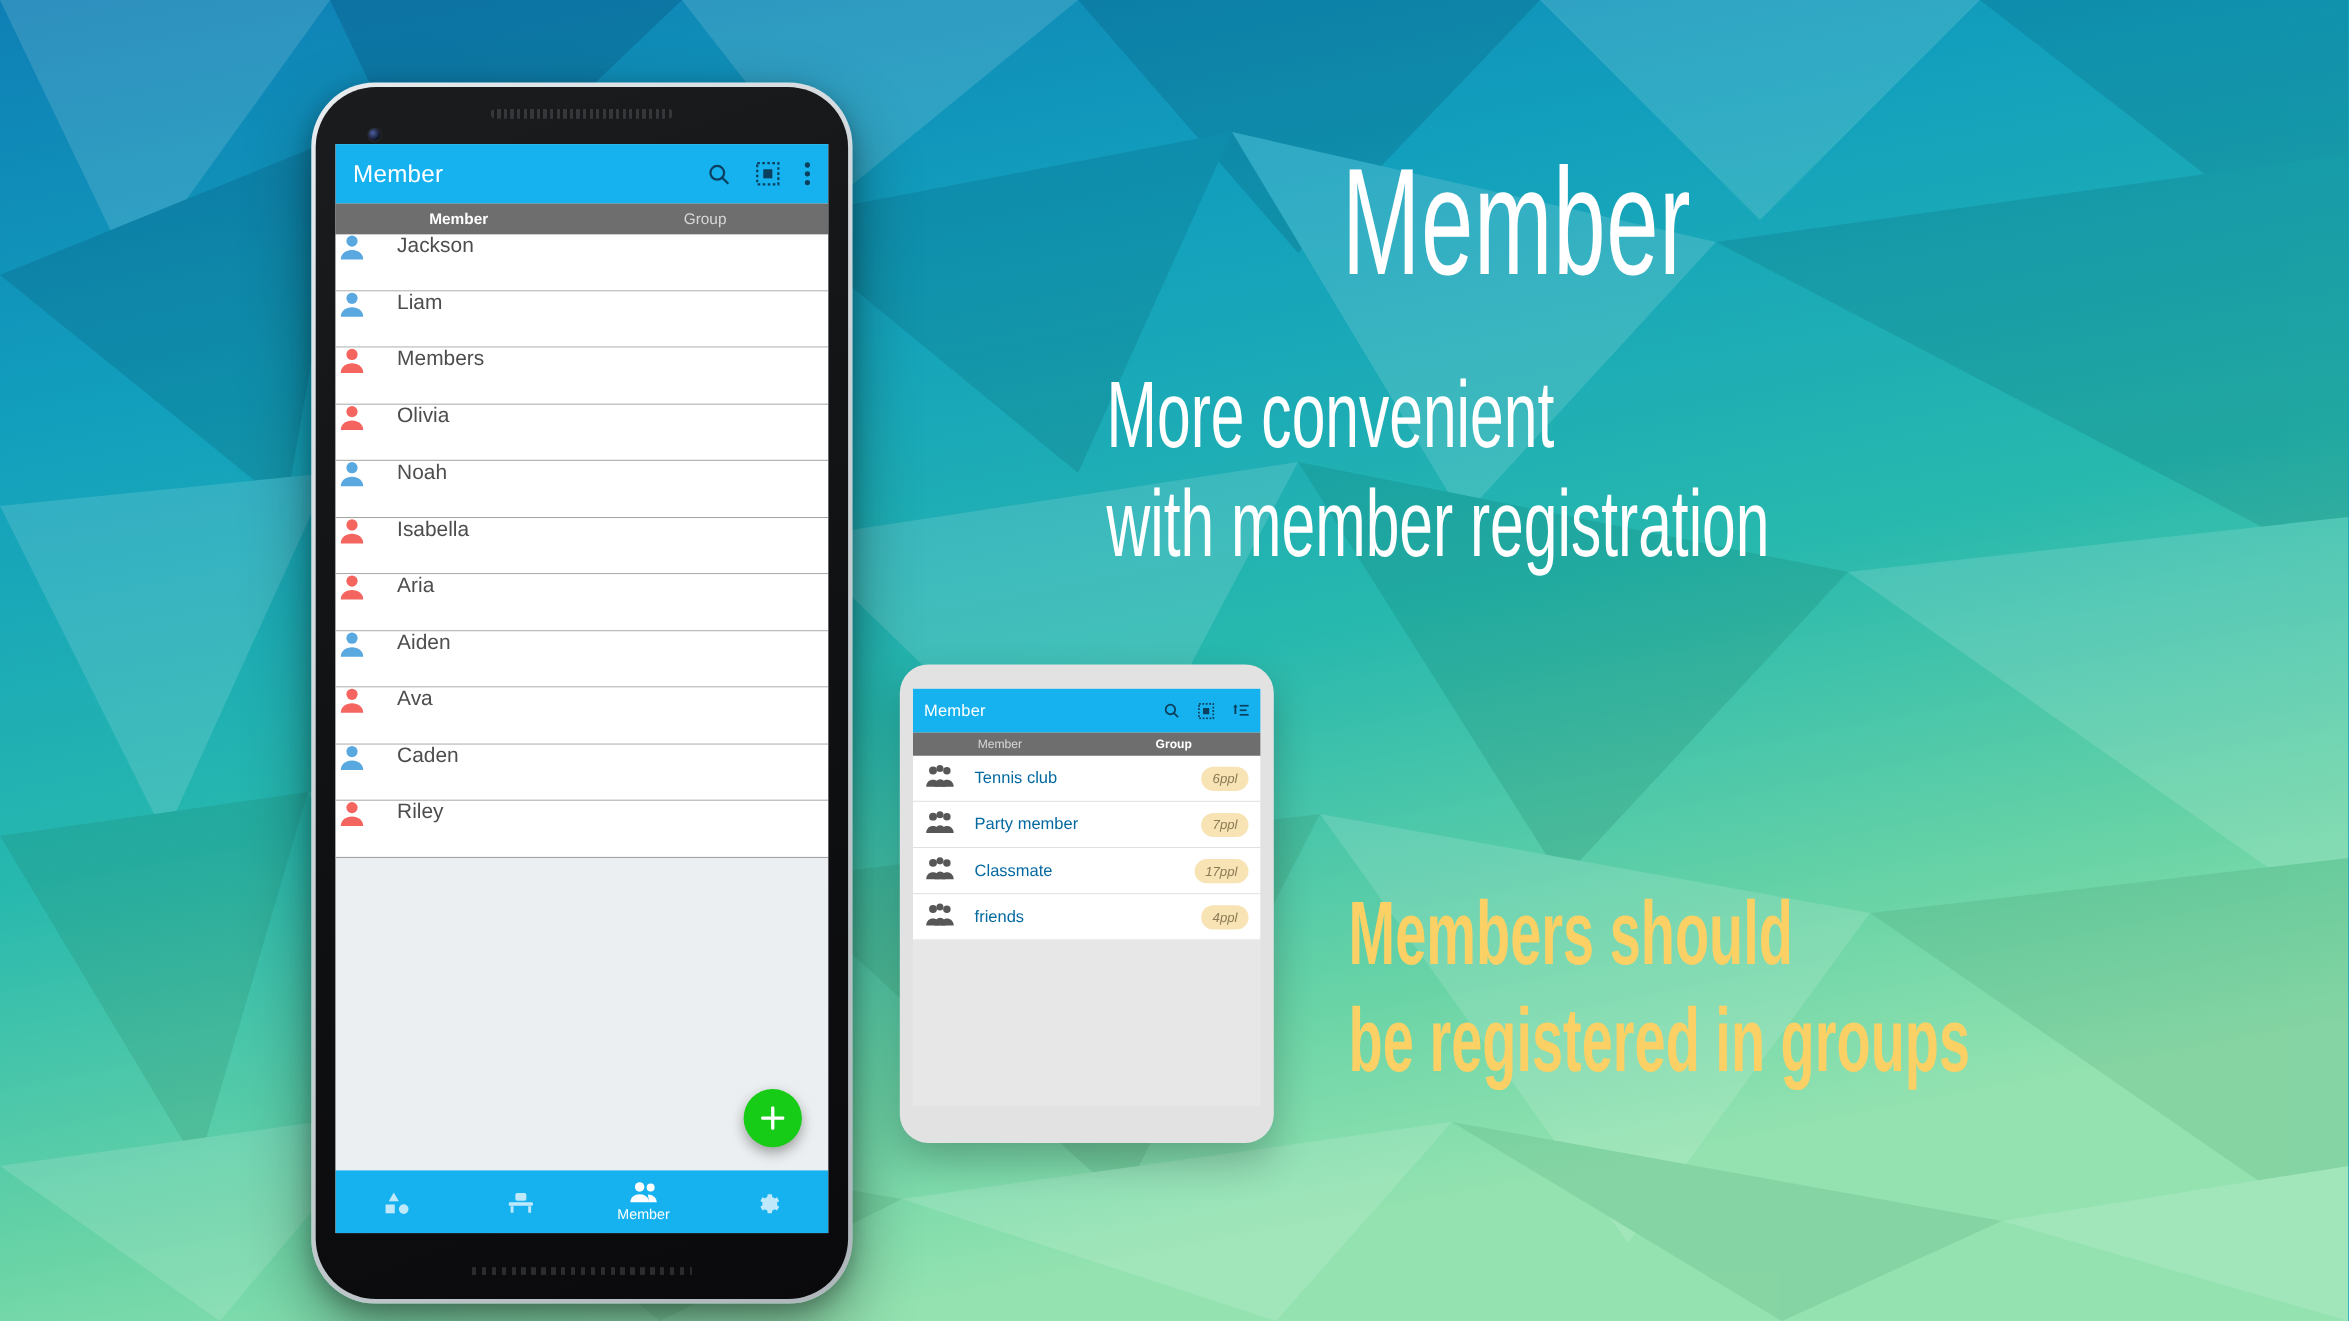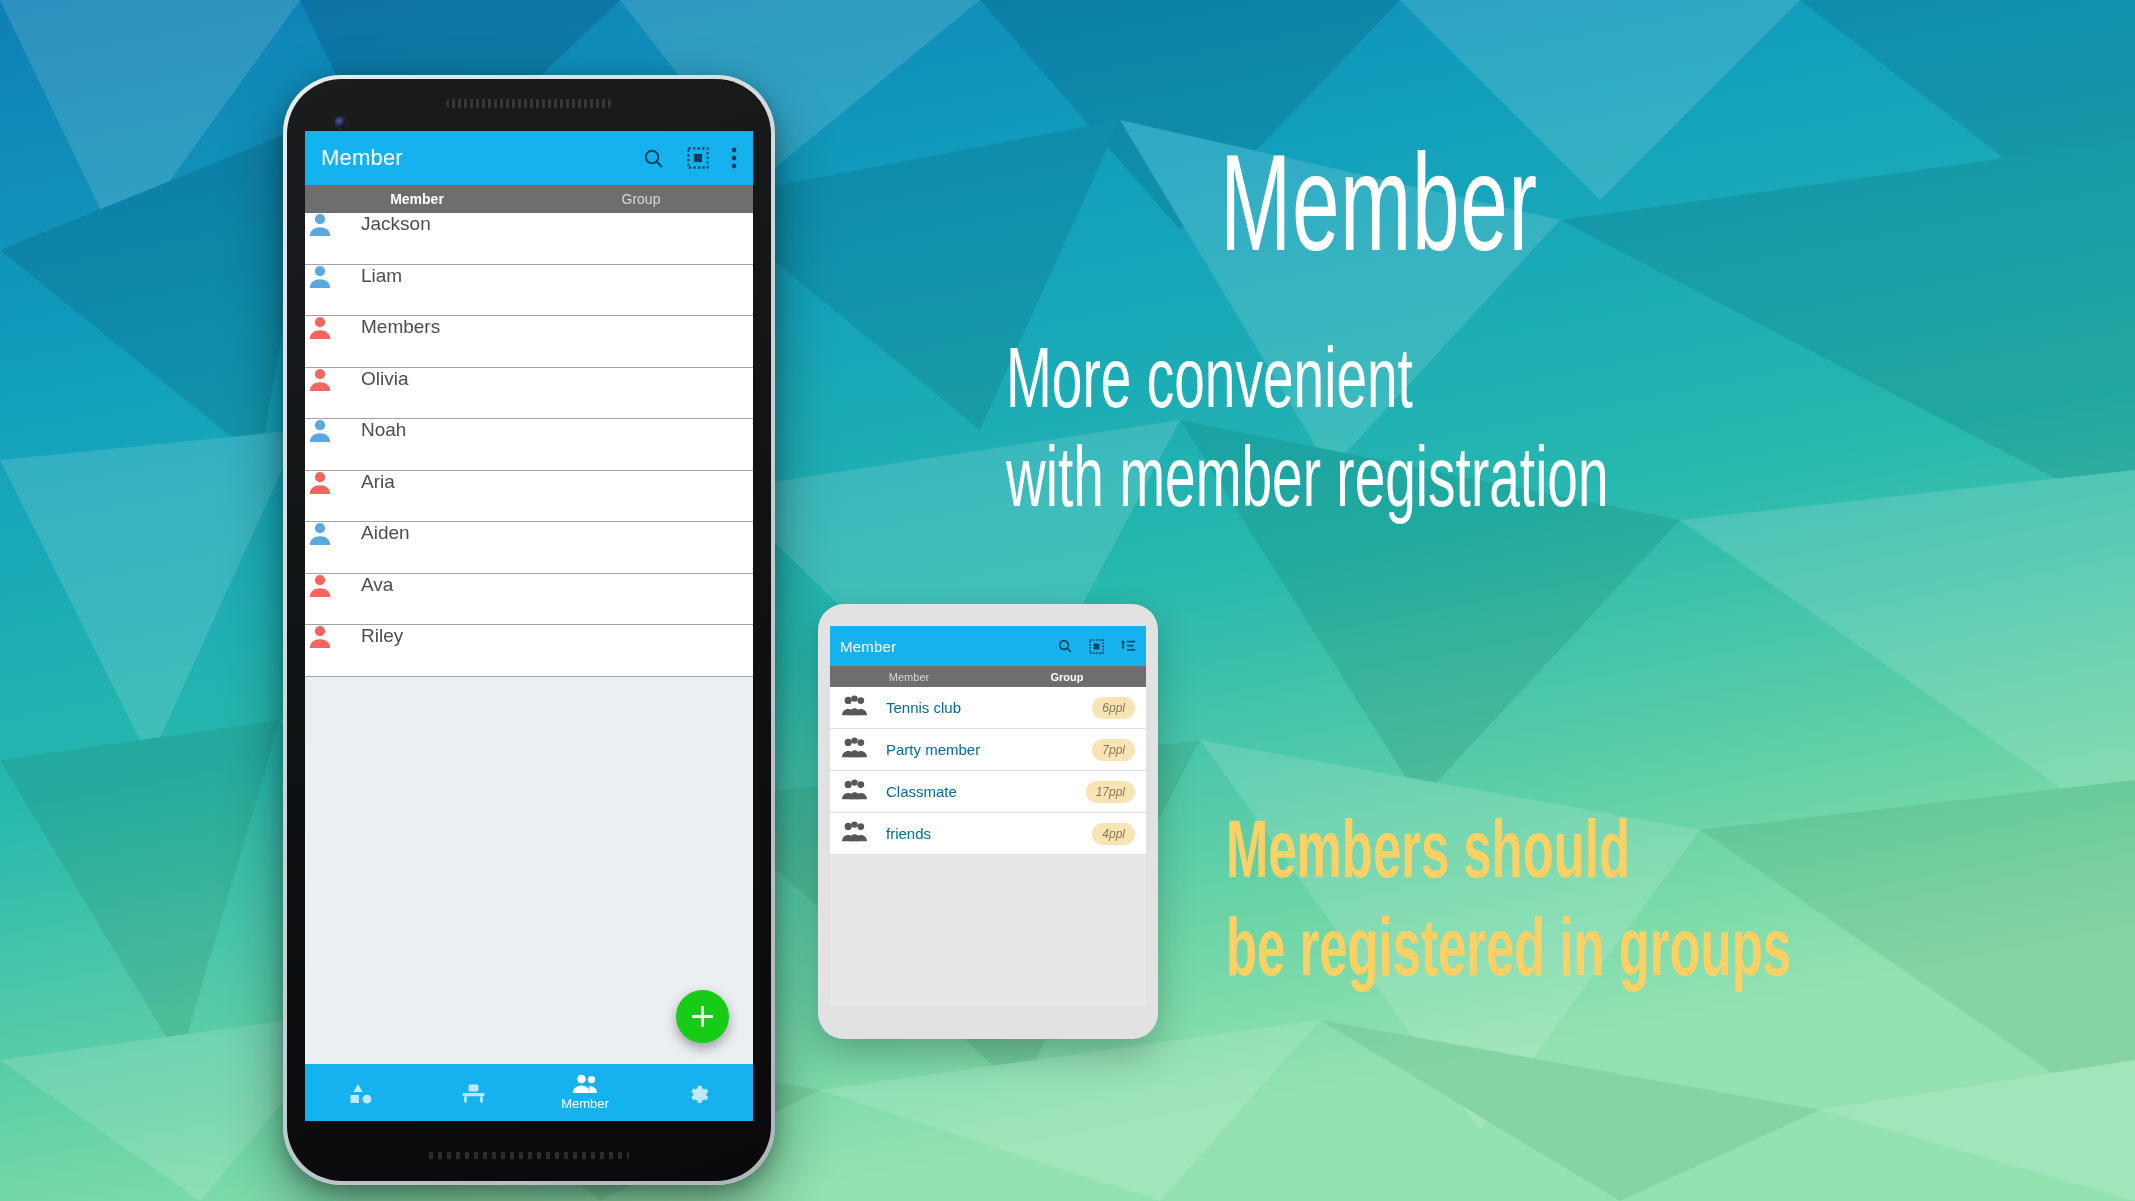--- a/index.html
+++ b/index.html
@@ -296,35 +296,49 @@
                 <circle cx="11" cy="6.2" r="5.1"></circle>
                 <path d="M0.8 23c0-5.4 4.6-8.7 10.2-8.7S21.2 17.6 21.2 23z"></path>
               </svg></span>
             <span class="nm">Noah</span>
           </div>
           <div class="row">
             <span><svg class="avatar-ic" viewBox="0 0 22 24" fill="#f4655f">
                 <circle cx="11" cy="6.2" r="5.1"></circle>
                 <path d="M0.8 23c0-5.4 4.6-8.7 10.2-8.7S21.2 17.6 21.2 23z"></path>
               </svg></span>
+            <span class="nm">Isabella</span>
+          </div>
+          <div class="row">
+            <span><svg class="avatar-ic" viewBox="0 0 22 24" fill="#f4655f">
+                <circle cx="11" cy="6.2" r="5.1"></circle>
+                <path d="M0.8 23c0-5.4 4.6-8.7 10.2-8.7S21.2 17.6 21.2 23z"></path>
+              </svg></span>
             <span class="nm">Aria</span>
           </div>
           <div class="row">
             <span><svg class="avatar-ic" viewBox="0 0 22 24" fill="#5aa8e0">
                 <circle cx="11" cy="6.2" r="5.1"></circle>
                 <path d="M0.8 23c0-5.4 4.6-8.7 10.2-8.7S21.2 17.6 21.2 23z"></path>
               </svg></span>
             <span class="nm">Aiden</span>
           </div>
           <div class="row">
             <span><svg class="avatar-ic" viewBox="0 0 22 24" fill="#f4655f">
                 <circle cx="11" cy="6.2" r="5.1"></circle>
                 <path d="M0.8 23c0-5.4 4.6-8.7 10.2-8.7S21.2 17.6 21.2 23z"></path>
               </svg></span>
             <span class="nm">Ava</span>
+          </div>
+          <div class="row">
+            <span><svg class="avatar-ic" viewBox="0 0 22 24" fill="#5aa8e0">
+                <circle cx="11" cy="6.2" r="5.1"></circle>
+                <path d="M0.8 23c0-5.4 4.6-8.7 10.2-8.7S21.2 17.6 21.2 23z"></path>
+              </svg></span>
+            <span class="nm">Caden</span>
           </div>
           <div class="row">
             <span><svg class="avatar-ic" viewBox="0 0 22 24" fill="#f4655f">
                 <circle cx="11" cy="6.2" r="5.1"></circle>
                 <path d="M0.8 23c0-5.4 4.6-8.7 10.2-8.7S21.2 17.6 21.2 23z"></path>
               </svg></span>
             <span class="nm">Riley</span>
           </div>
         </div>
 

